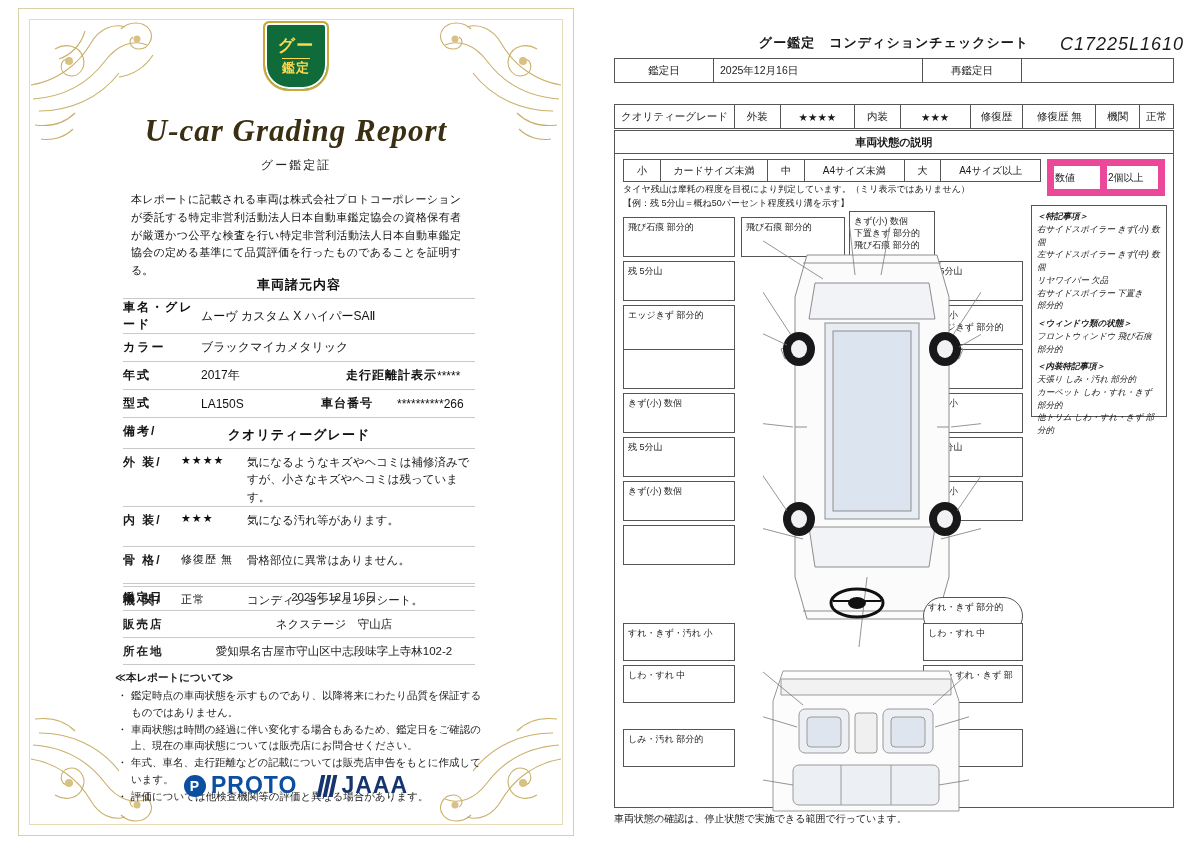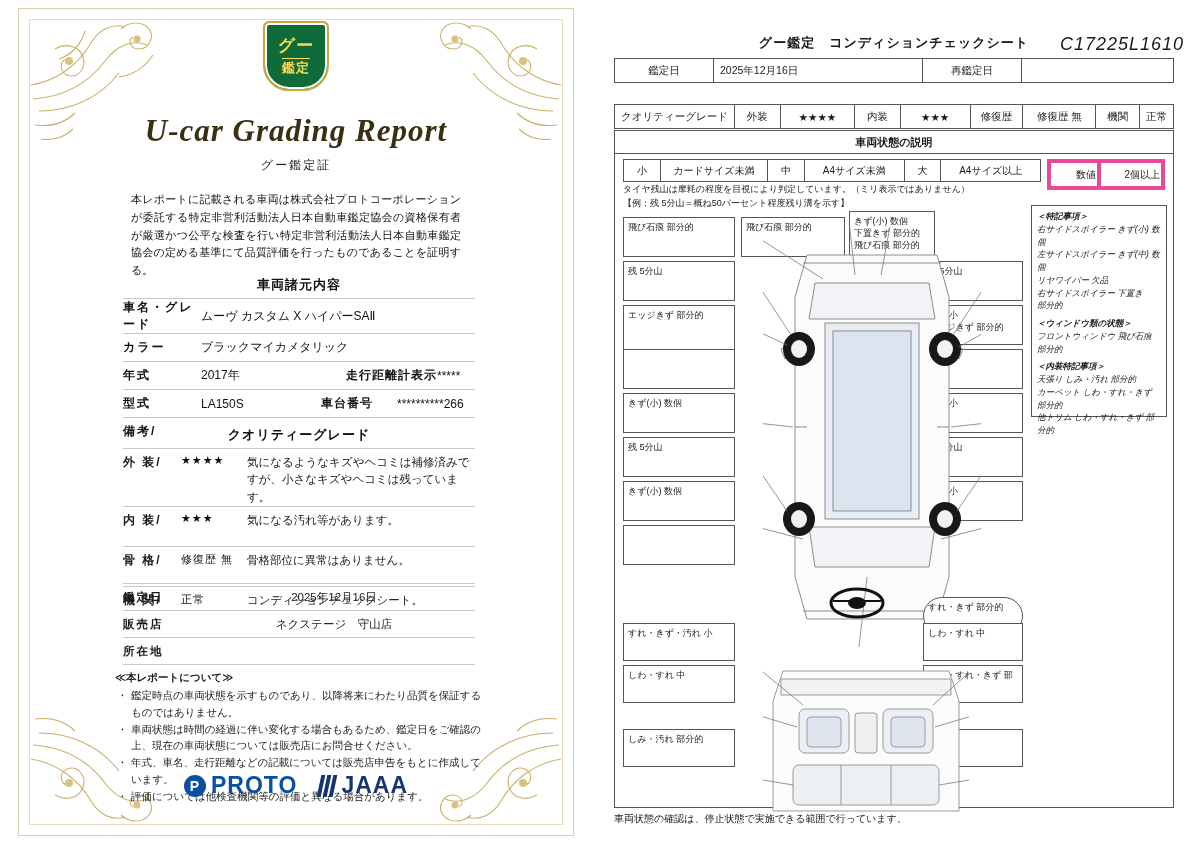--- a/index.html
+++ b/index.html
@@ -136,21 +136,21 @@
   .panel-head{
     height:22px;border-bottom:1px solid #555;
     display:flex;align-items:center;justify-content:center;
     font-size:11px;font-weight:bold;
   }
   .legend{position:absolute;left:8px;top:28px;width:418px;font-size:10px;}
   .legend td{border:1px solid #555;height:21px;padding:0 6px;text-align:center;white-space:nowrap;}
   .legend .w1{width:34px;}
   .legend .w2{width:104px;}
   .qty{position:absolute;right:8px;top:28px;width:118px;font-size:10px;}
-  .qty td{border:4px solid #ec4899;height:21px;text-align:right;}
+  .qty td{border:7px solid #ec4899;height:21px;text-align:left;}
 
   .note1{position:absolute;left:8px;top:52px;width:420px;font-size:9px;line-height:1.5;}
 
   .remarks{
     position:absolute;right:6px;top:74px;width:136px;height:212px;
     border:1px solid #555;box-sizing:border-box;
     font-size:8.5px;line-height:1.5;padding:4px 5px;
   }
   .remarks .rh{font-weight:bold;}
   .remarks .blk{margin-bottom:5px;font-style:italic;}
@@ -305,20 +305,21 @@
       <div class="irow">
         <div class="ilbl">鑑定日</div>
         <div class="ival">2025年12月16日</div>
       </div>
       <div class="irow">
         <div class="ilbl">販売店</div>
         <div class="ival">ネクステージ　守山店</div>
       </div>
       <div class="irow">
         <div class="ilbl">所在地</div>
+        <div class="ival">愛知県名古屋市守山区中志段味字上寺林102-2</div>
       </div>
     </div>
 
     <div class="notes">
       <div class="nh">≪本レポートについて≫</div>
       <ul>
         <li>鑑定時点の車両状態を示すものであり、以降将来にわたり品質を保証するものではありません。</li>
         <li>車両状態は時間の経過に伴い変化する場合もあるため、鑑定日をご確認の上、現在の車両状態については販売店にお問合せください。</li>
         <li>年式、車名、走行距離などの記載については販売店申告をもとに作成しています。</li>
         <li>評価については他検査機関等の評価と異なる場合があります。</li>

